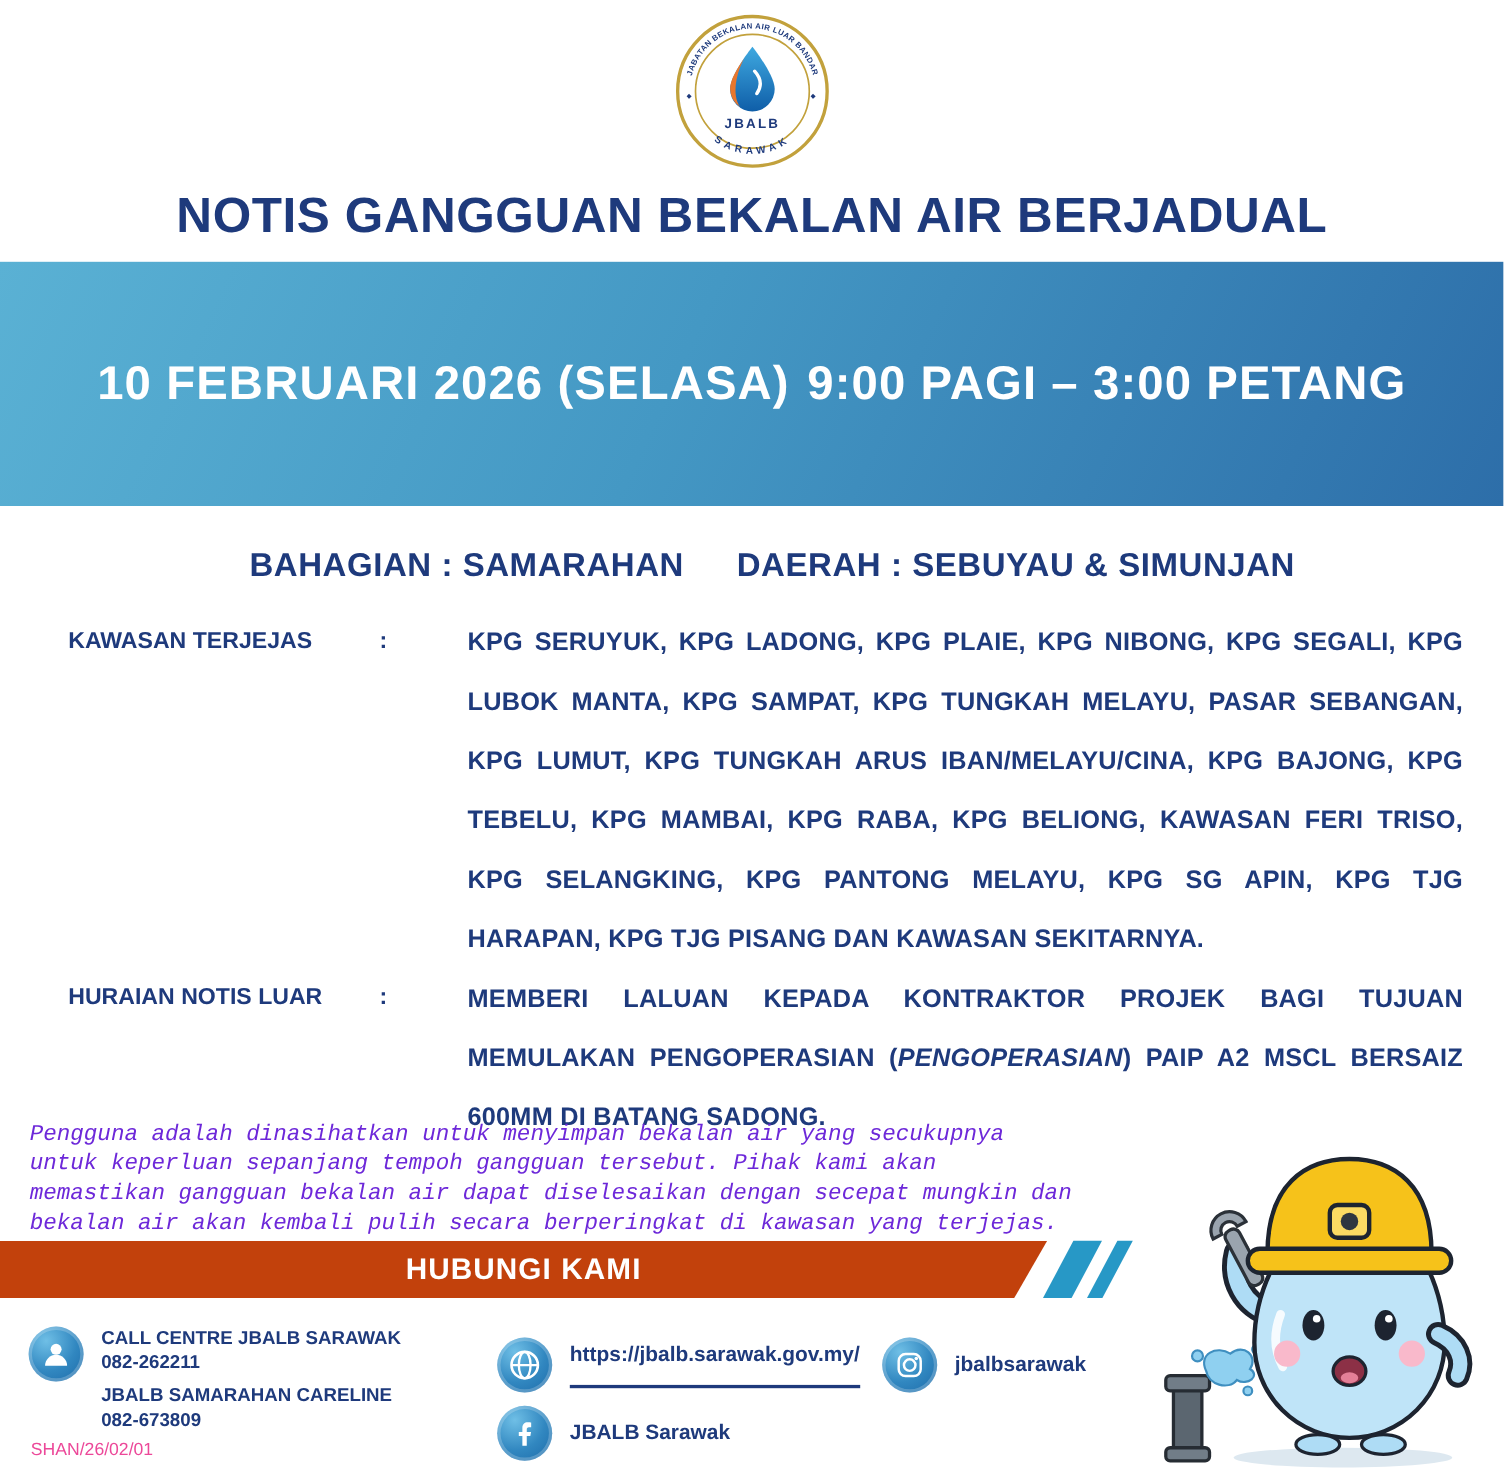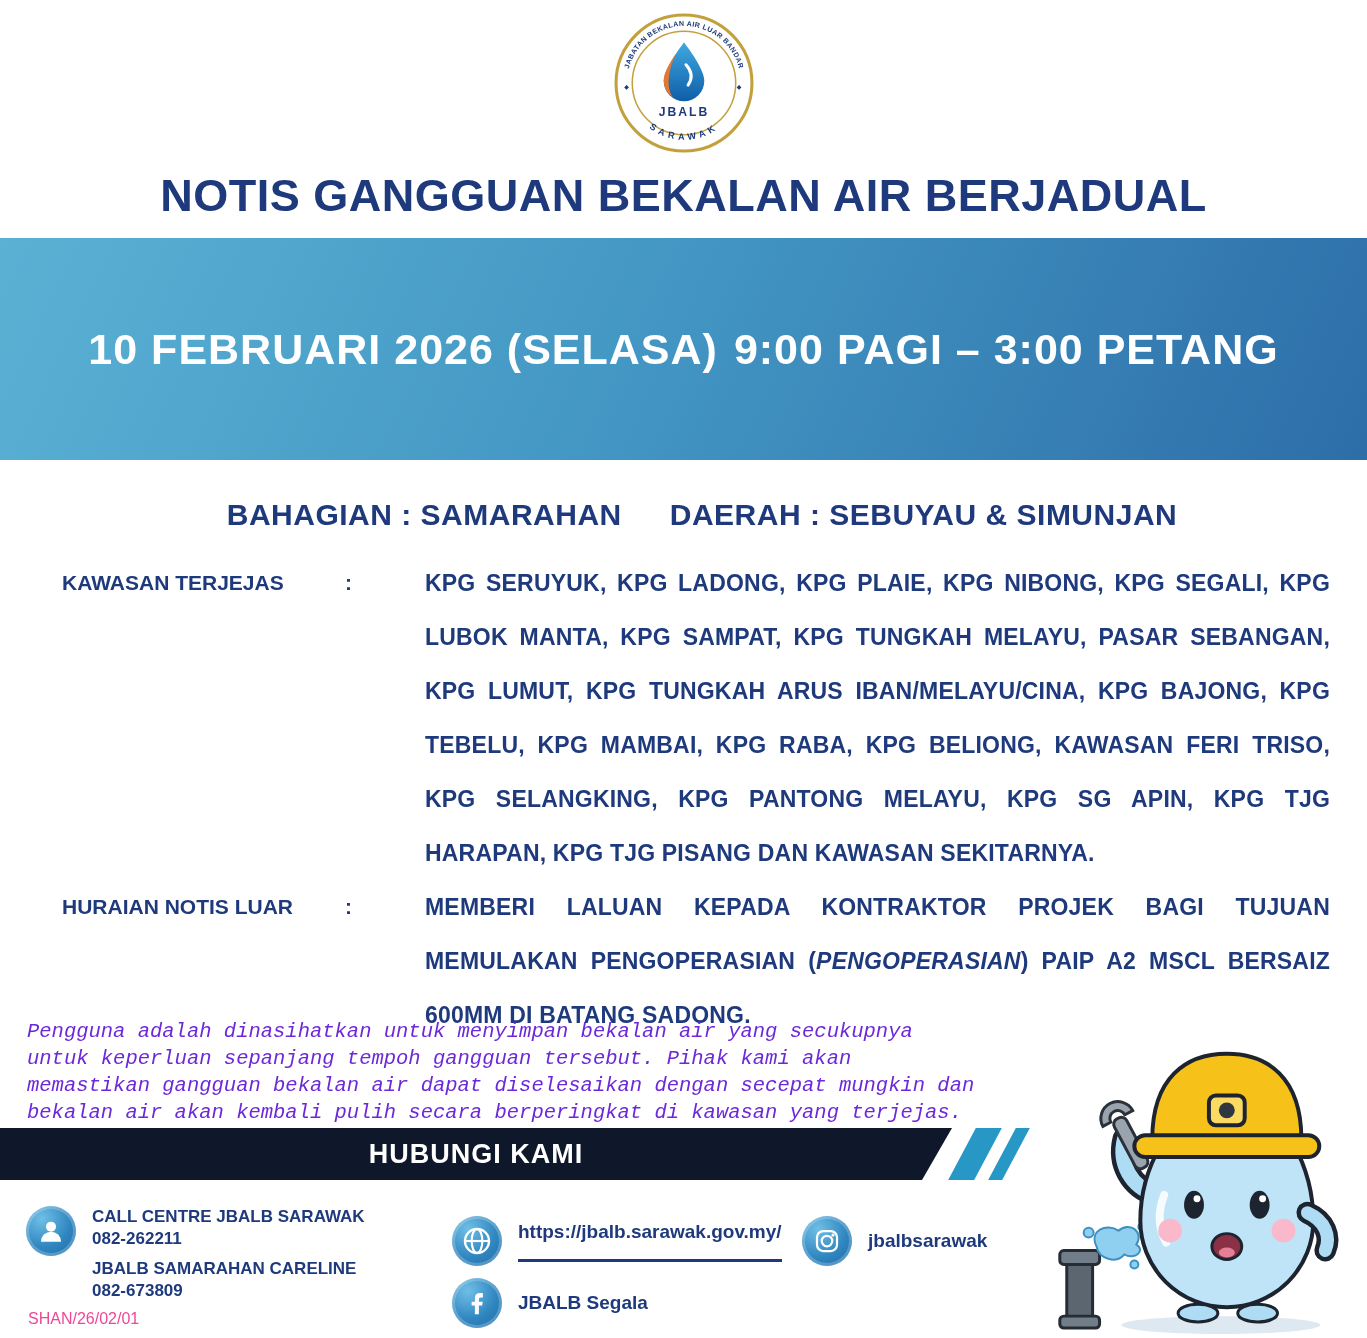--- a/index.html
+++ b/index.html
@@ -32,21 +32,21 @@
   .section-body{flex:1;font-size:23px;font-weight:700;color:#1e3a7c;line-height:54px;
                 text-align:justify;letter-spacing:0.2px;}
   .italic-word{font-style:italic;}
 
   
   .advisory{position:absolute;top:1018px;left:27px;width:948px;
             font-size:20.5px;font-style:italic;color:#6d28d9;line-height:27px;font-family:Liberation Mono, monospace;}
 
   
   .contact-banner{position:absolute;top:1128px;left:0;width:1060px;height:52px;}
-  .cb-main{position:absolute;left:0;top:0;width:952px;height:52px;background:#0f172a;
+  .cb-main{position:absolute;left:0;top:0;width:952px;height:52px;background:#c2410c;
            clip-path:polygon(0 0,100% 0,calc(100% - 30px) 100%,0 100%);
            display:flex;align-items:center;justify-content:center;}
   .cb-text{color:#fff;font-size:27px;font-weight:800;letter-spacing:1px;}
   .cb-stripe{position:absolute;top:0;height:52px;background:#2798c6;transform:skewX(-28deg);}
   .cb-stripe.s1{left:962px;width:26px;}
   .cb-stripe.s2{left:1002px;width:14px;}
 
   
   .contact-block{position:absolute;display:flex;align-items:center;gap:16px;}
   .contact-block.phone{left:26px;top:1206px;align-items:flex-start;}
@@ -158,21 +158,21 @@
     </div>
     <div class="link-text">https://jbalb.sarawak.gov.my/</div>
   </div>
 
   <div class="contact-block fb">
     <div class="contact-icon">
       <svg viewBox="0 0 24 24" width="30" height="30">
         <path d="M13.5,21 v-7 h2.6 l0.5,-3 h-3.1 v-1.8 c0,-0.9 0.4,-1.6 1.6,-1.6 h1.6 V4.2 C16.3,4.1 15.3,4 14.2,4 c-2.3,0 -3.9,1.4 -3.9,4 v3 H7.7 v3 h2.6 v7 Z" fill="#fff"></path>
       </svg>
     </div>
-    <div class="plain-link">JBALB Segala</div>
+    <div class="plain-link">JBALB Sarawak</div>
   </div>
 
   <div class="contact-block ig">
     <div class="contact-icon">
       <svg viewBox="0 0 24 24" width="30" height="30">
         <rect x="4" y="4" width="16" height="16" rx="5" fill="none" stroke="#fff" stroke-width="1.8"></rect>
         <circle cx="12" cy="12" r="4.2" fill="none" stroke="#fff" stroke-width="1.8"></circle>
         <circle cx="16.8" cy="7.2" r="1.3" fill="#fff"></circle>
       </svg>
     </div>

